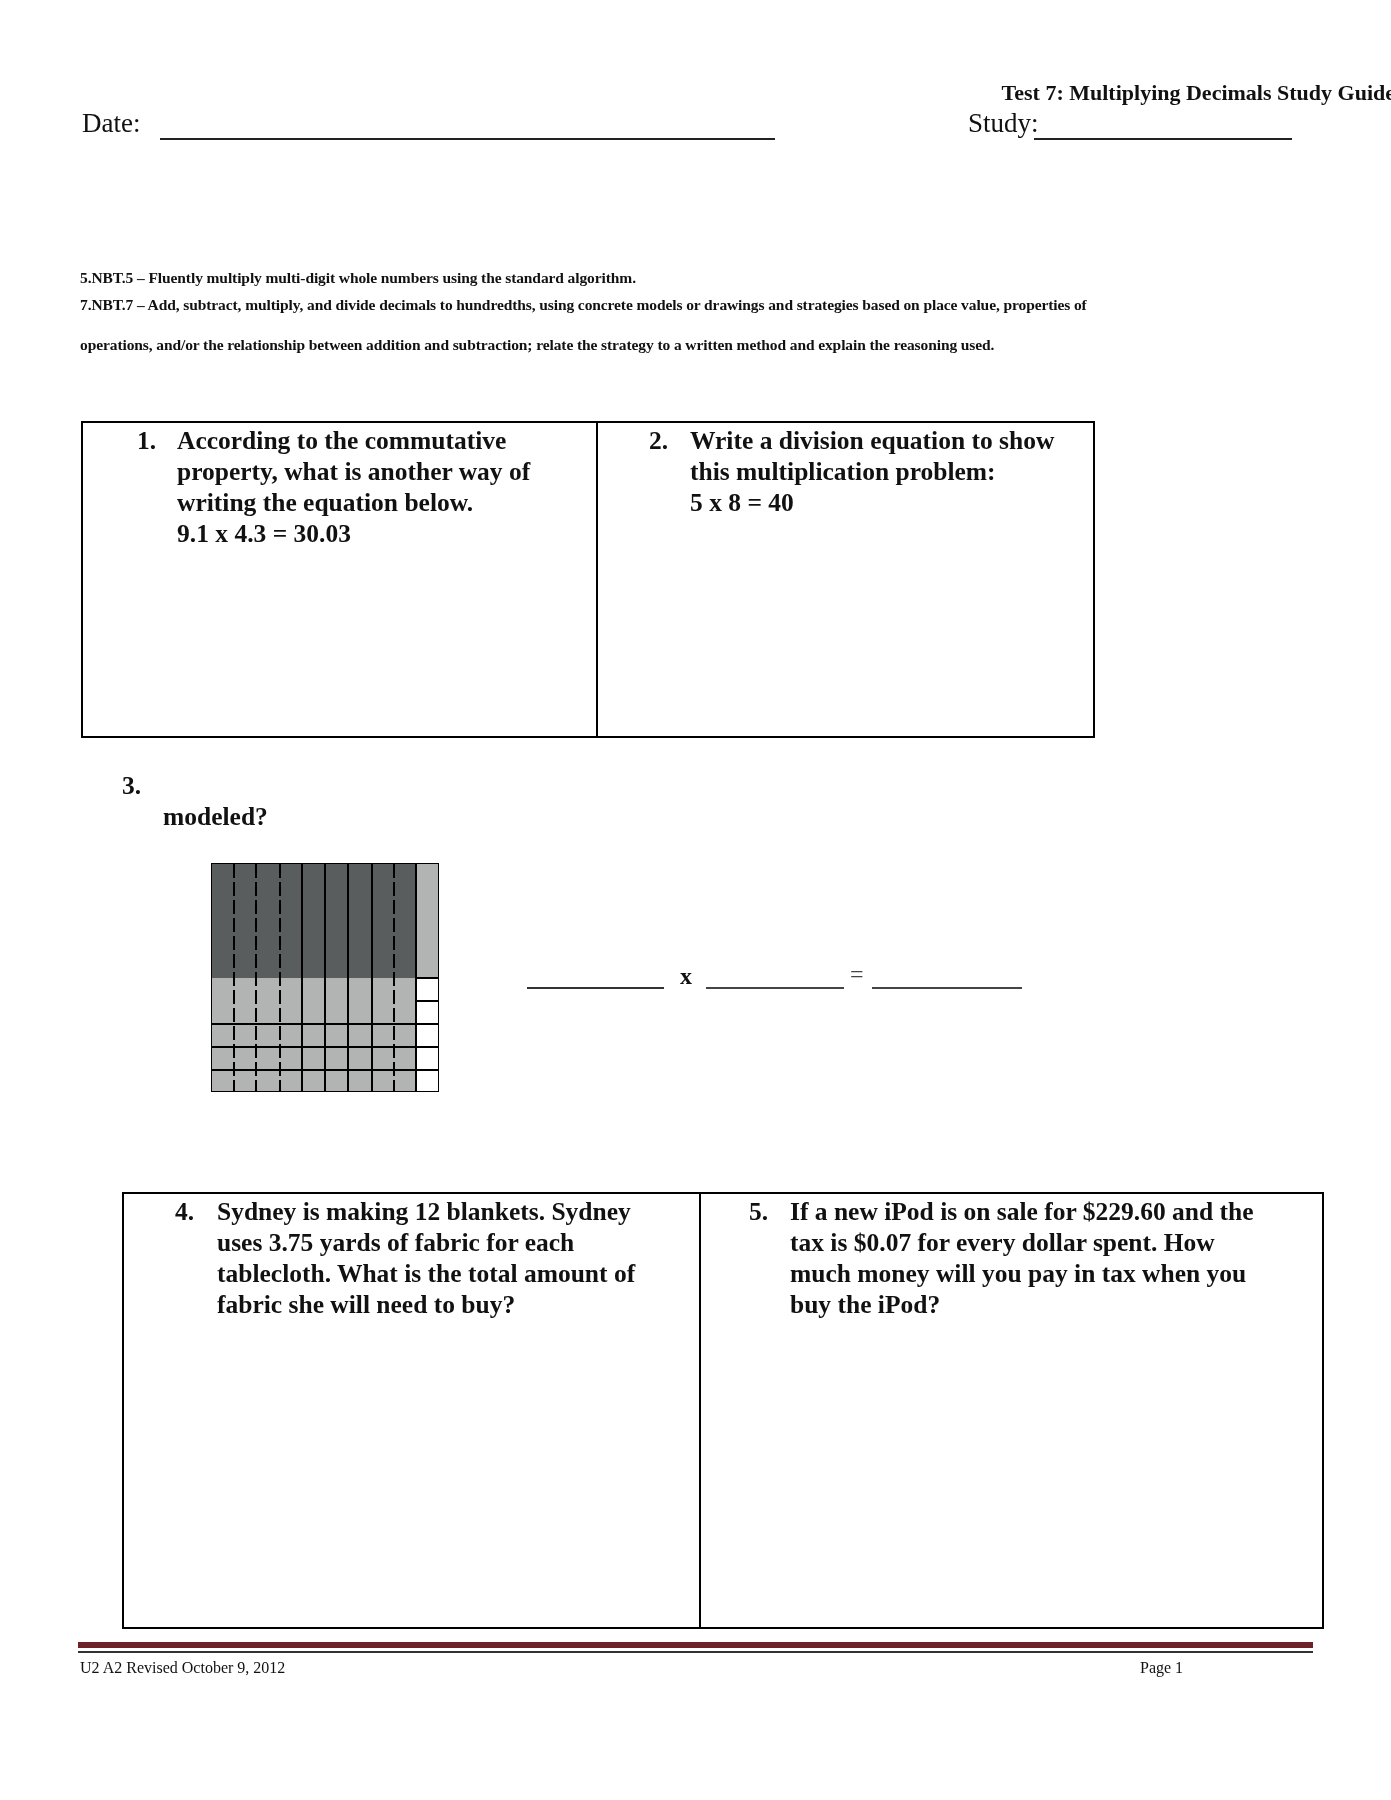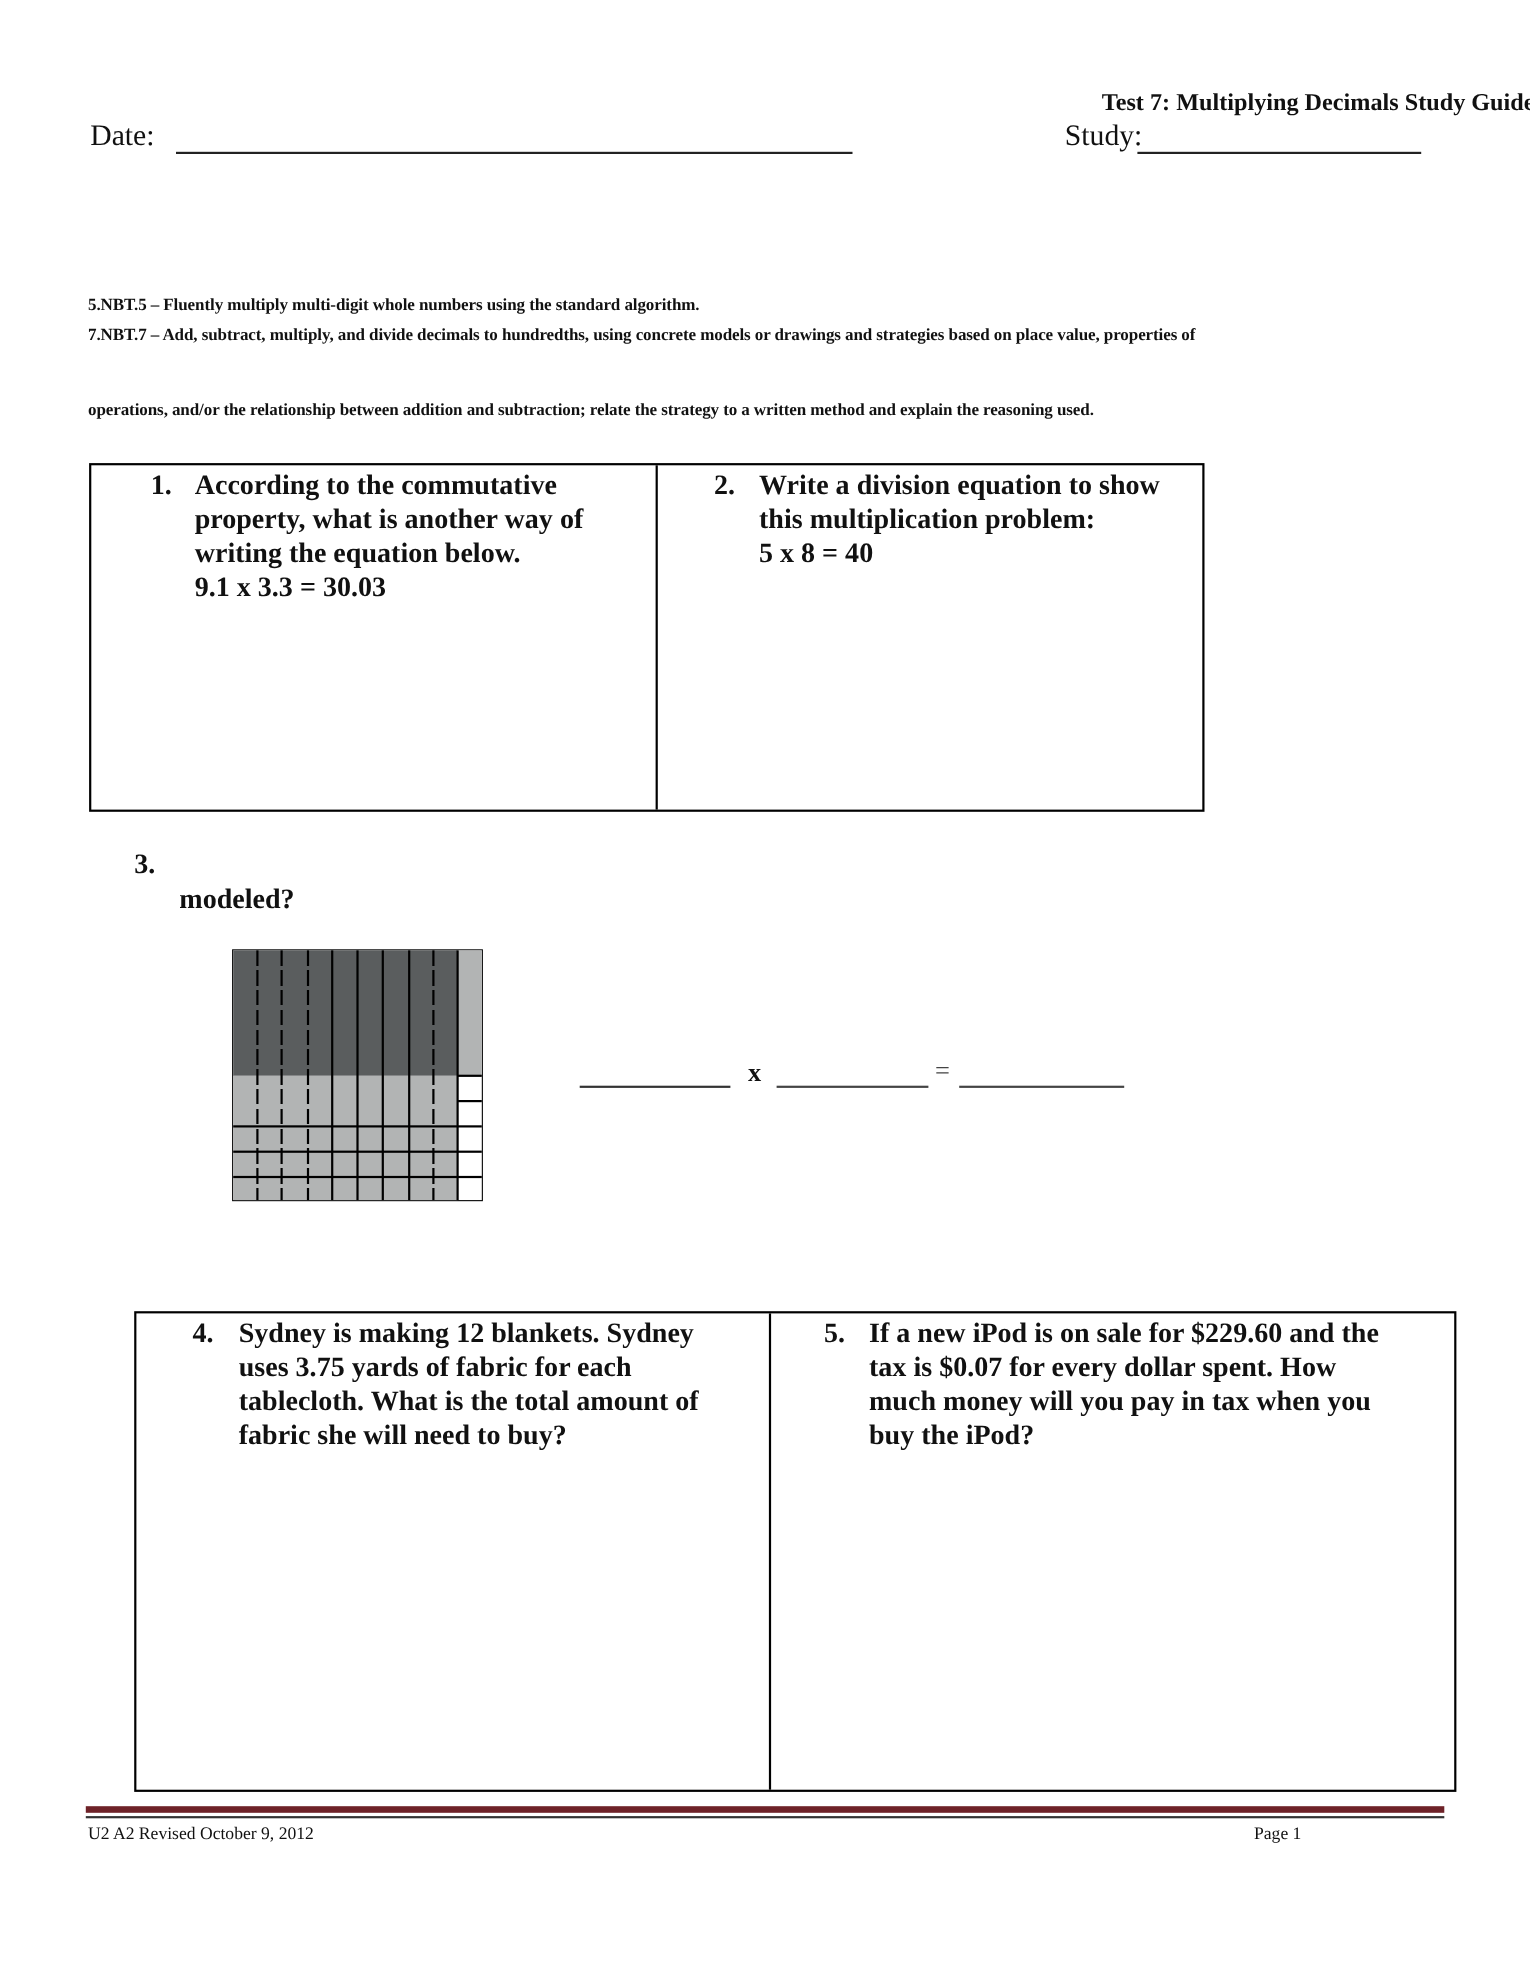--- a/index.html
+++ b/index.html
@@ -33,30 +33,30 @@
 <div class="abs title"><span>Test 7: Multiplying Decimals Study Guide</span></div>
 
 <div class="abs lbl" style="left:82px; top:110px;">Date:</div>
 <div class="uline" style="left:160px; width:615px; top:138px;"></div>
 
 <div class="abs lbl" style="left:968px; top:110px;">Study:</div>
 <div class="uline" style="left:1034px; width:258px; top:138px;"></div>
 
 <div class="abs std" style="left:80px; top:226px;margin-top:44px;">5.NBT.5 – Fluently multiply multi-digit whole numbers using the standard algorithm.</div>
 <div class="abs std" style="left:80px; top:297px;">7.NBT.7 – Add, subtract, multiply, and divide decimals to hundredths, using concrete models or drawings and strategies based on place value, properties of</div>
-<div class="abs std" style="left:80px; top:337px;margin-top:28px;">operations, and/or the relationship between addition and subtraction; relate the strategy to a written method and explain the reasoning used.</div>
+<div class="abs std" style="left:80px; top:337px;">operations, and/or the relationship between addition and subtraction; relate the strategy to a written method and explain the reasoning used.</div>
 
 <div class="box" style="left:81px; top:421px; width:1014px; height:317px;">
   <div class="divider" style="left:513px;"></div>
   <div class="q" style="left:54px; top:2px; width:440px;">
     <span class="qnum" style="left:0;">1.</span>
     <span class="qtext" style="left:40px; width:400px;">According to the commutative
 property, what is another way of
 writing the equation below.
-9.1 x 3.3 = 30.03</span>
+9.1 x 4.3 = 30.03</span>
   </div>
   <div class="q" style="left:566px; top:2px; width:440px;">
     <span class="qnum" style="left:0;">2.</span>
     <span class="qtext" style="left:41px; width:410px;">Write a division equation to show
 this multiplication problem:
 5 x 8 = 40</span>
   </div>
 </div>
 
 <div class="q" style="left:122px; top:770px; width:1230px; height:70px;">

